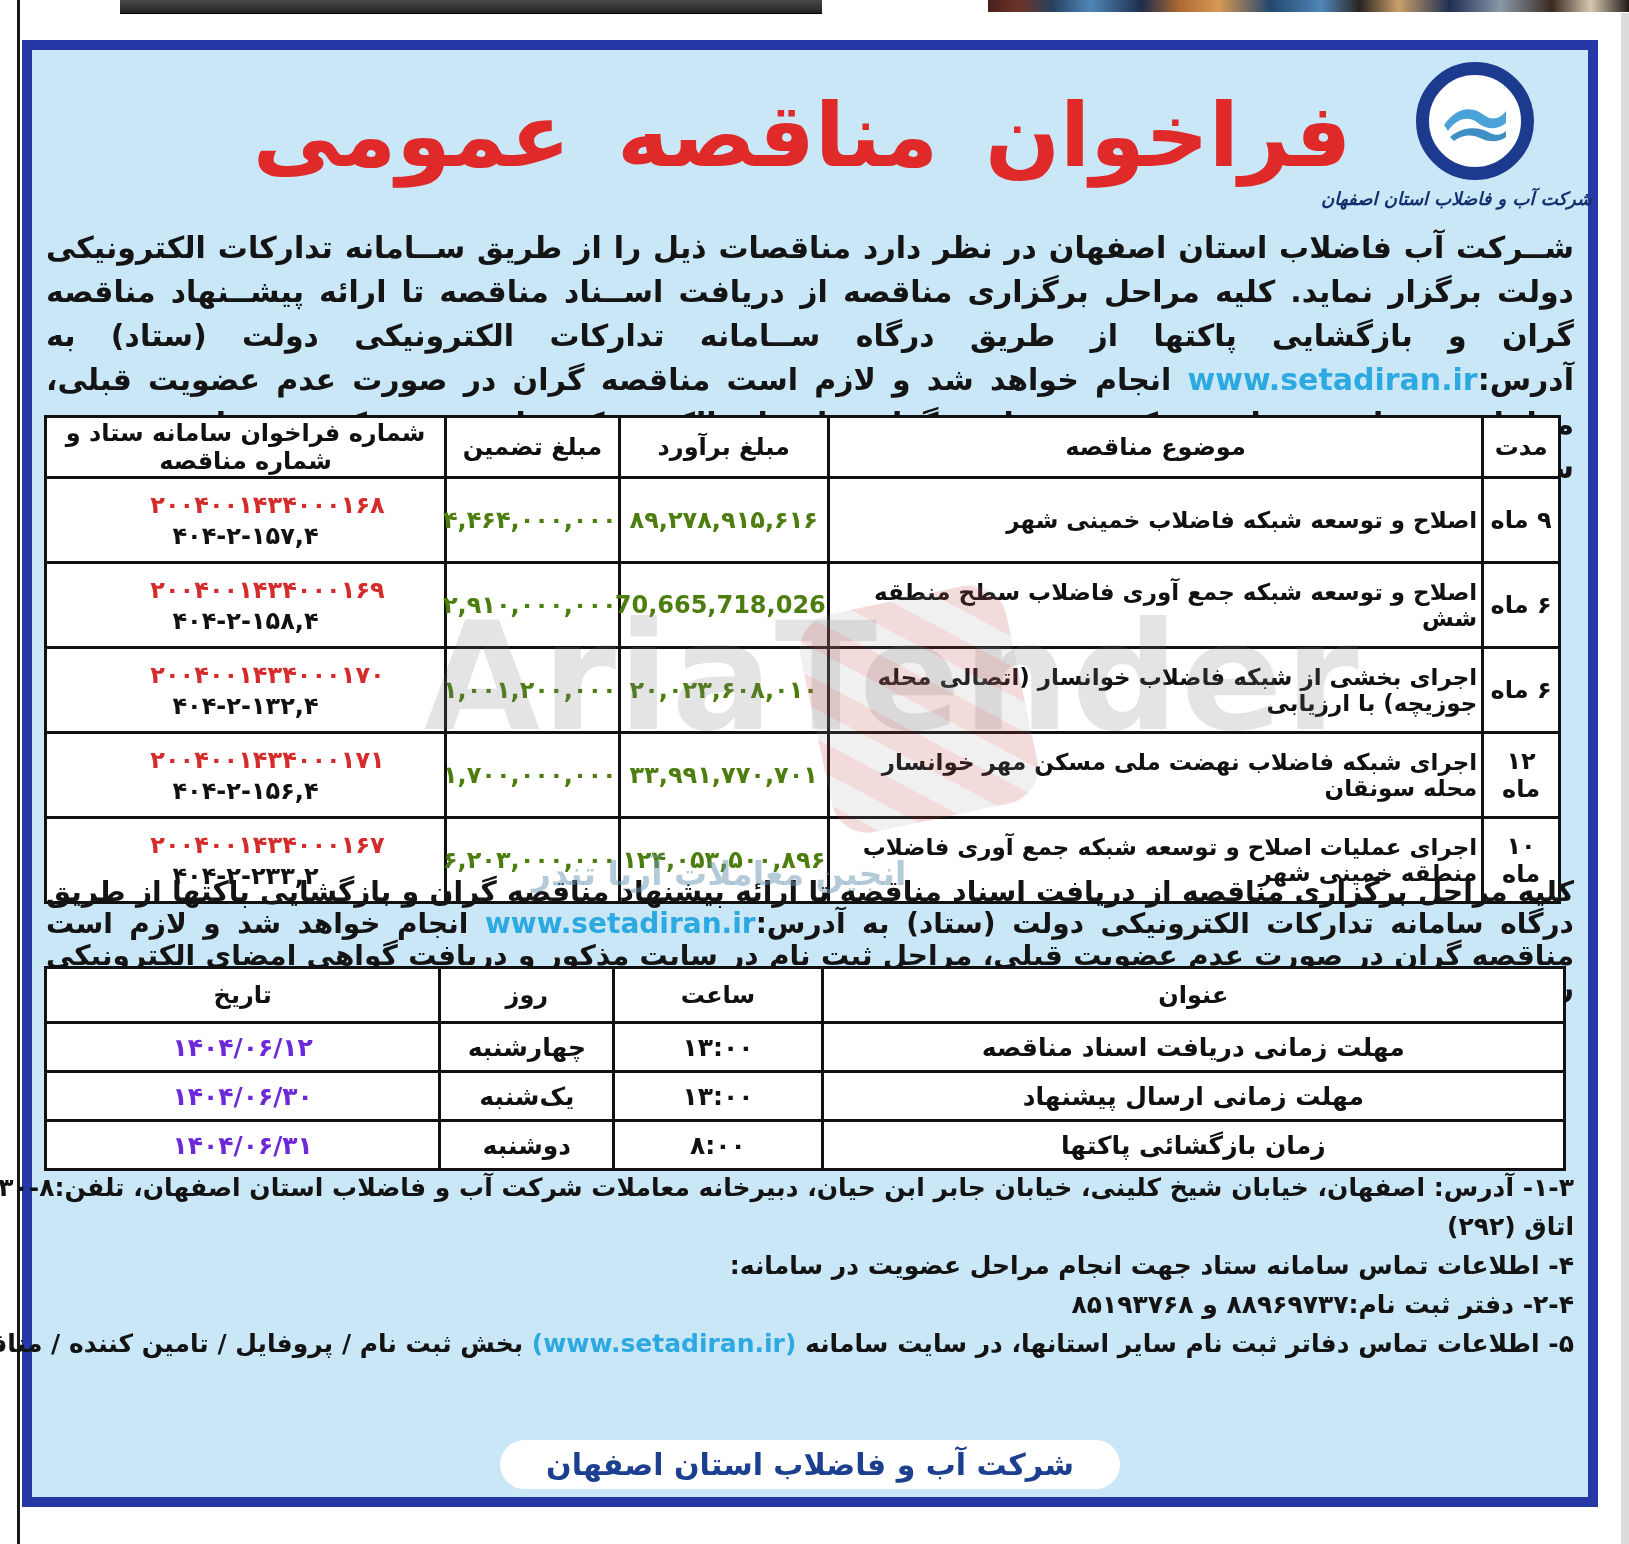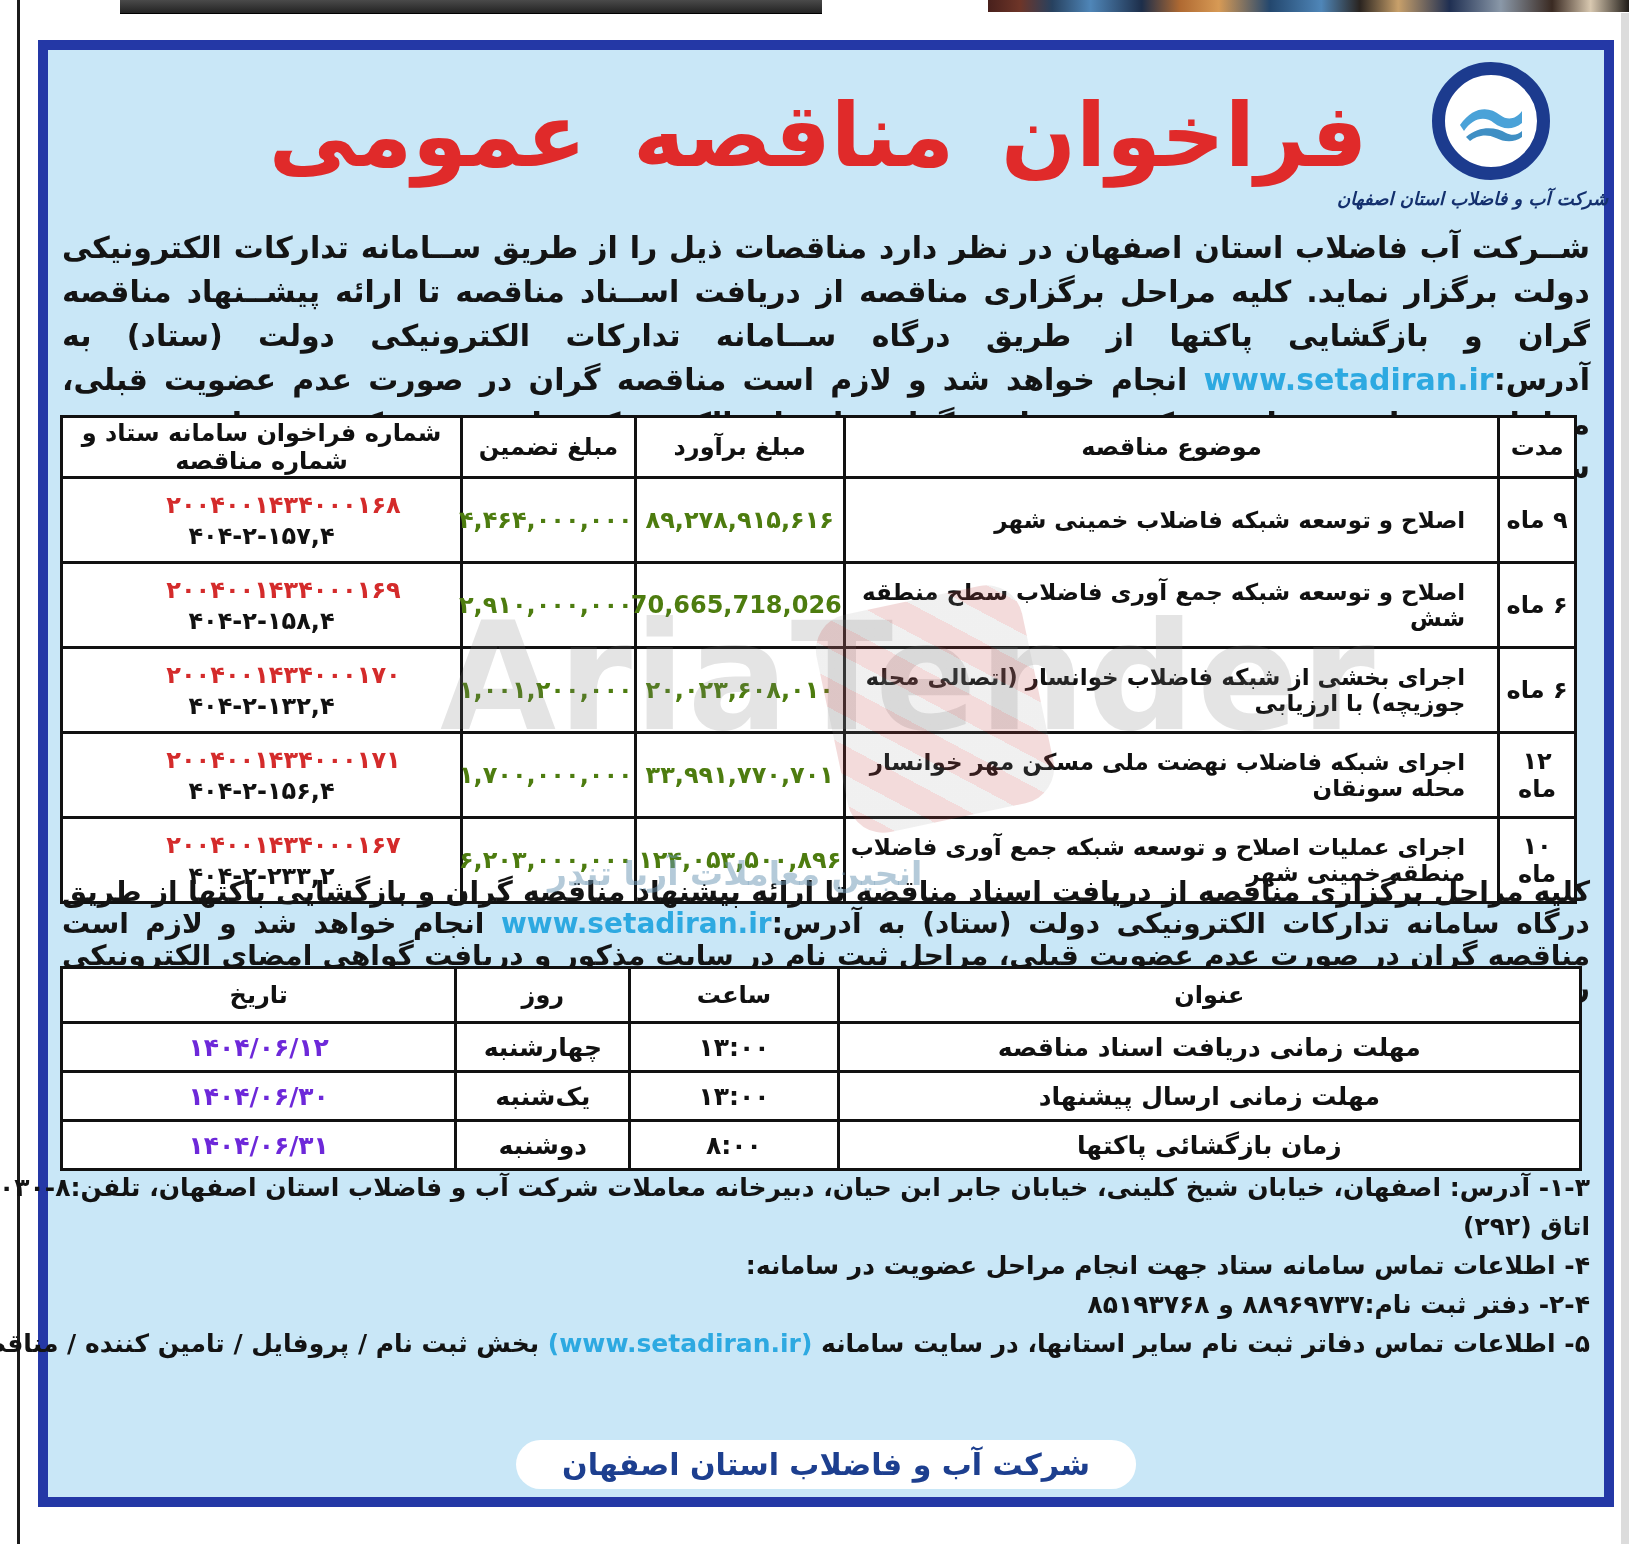--- a/index.html
+++ b/index.html
@@ -6,41 +6,41 @@
   body{
     width:1629px;height:1544px;position:relative;background:#ffffff;
     font-family:"DejaVu Sans", sans-serif;overflow:hidden;
   }
   .side-line{position:absolute;left:17px;top:0;width:3px;height:1544px;background:#1b1b1b;}
   .edge-strip{position:absolute;left:1621px;top:13px;width:8px;height:1531px;background:#dcdcdc;}
   .frag-left{position:absolute;left:120px;top:0;width:702px;height:13px;
     background:linear-gradient(180deg,#4a4a4a 0%,#232323 100%);border-bottom:1px solid #000;}
   .frag-right{position:absolute;left:988px;top:0;width:641px;height:12px;
     background:linear-gradient(90deg,#48201c 0%,#6e3528 5%,#27415f 10%,#4f86b8 16%,#1d2e4a 24%,#b06a32 30%,#d79a55 36%,#23476e 44%,#4f86b8 52%,#2a2420 58%,#c8a06a 64%,#1f2f52 72%,#8a98a8 80%,#3a2a22 88%,#d8c8b0 94%,#201c18 100%);}
-  .box{position:absolute;left:38px;top:40px;width:1576px;height:1467px;box-sizing:border-box;
+  .box{position:absolute;left:22px;top:40px;width:1576px;height:1467px;box-sizing:border-box;
     border:10px solid #2438a6;background:#c9e7f7;}
   .title{position:absolute;left:170px;top:34px;width:1200px;text-align:center;
     font-size:88px;font-weight:bold;color:#e02a2a;word-spacing:16px;white-space:nowrap;}
   .logo{position:absolute;left:1326px;top:12px;width:234px;text-align:center;}
   .logo-circle{width:118px;height:118px;box-sizing:border-box;border:13px solid #1c3b8e;border-radius:50%;
     background:#fff;margin:0 auto;display:flex;align-items:center;justify-content:center;}
   .logo-caption{margin-top:8px;font-family:"DejaVu Serif", serif;font-style:italic;font-weight:bold;
     font-size:18px;color:#14306e;white-space:nowrap;}
   .intro{position:absolute;left:14px;top:176px;width:1528px;margin:0;text-align:justify;
     font-size:30px;font-weight:bold;color:#141414;line-height:44px;}
   .url{color:#2da9e1;font-weight:bold;}
   .ltr{direction:ltr;unicode-bidi:isolate;}
   .t1{position:absolute;left:12px;top:365px;}
   .t2{position:absolute;left:12px;top:916px;}
   table{border-collapse:collapse;table-layout:fixed;}
   th,td{border:3px solid #111;background:#fff;color:#111;}
   th{font-size:24px;font-weight:bold;height:50px;text-align:center;}
   .t1 td{height:80px;}
   td.dur{text-align:center;font-size:24px;font-weight:bold;margin-left:32px;}
-  td.subject{padding-right:32px;font-size:23px;font-weight:bold;}
+  td.subject{padding-right:4px;font-size:23px;font-weight:bold;}
   td.amount{text-align:center;font-size:24px;font-weight:bold;color:#4d7c0f;}
   td.inv{text-align:center;}
   .inv-no{font-size:24px;font-weight:bold;color:#d42b2b;padding-left:44px;}
   .inv-code{font-size:24px;font-weight:bold;color:#111;margin-top:3px;}
   .para2{position:absolute;left:14px;top:826px;width:1528px;margin:0;text-align:justify;
     font-size:28px;font-weight:bold;color:#141414;line-height:32px;}
   .red-u{color:#d42b2b;border-bottom:3px solid #c03030;padding-bottom:2px;}
   .t2 td{height:44px;font-size:25px;font-weight:bold;text-align:center;}
   .t2 td.date{color:#6d28d9;}
   .contact{position:absolute;left:14px;top:1118px;width:1528px;

